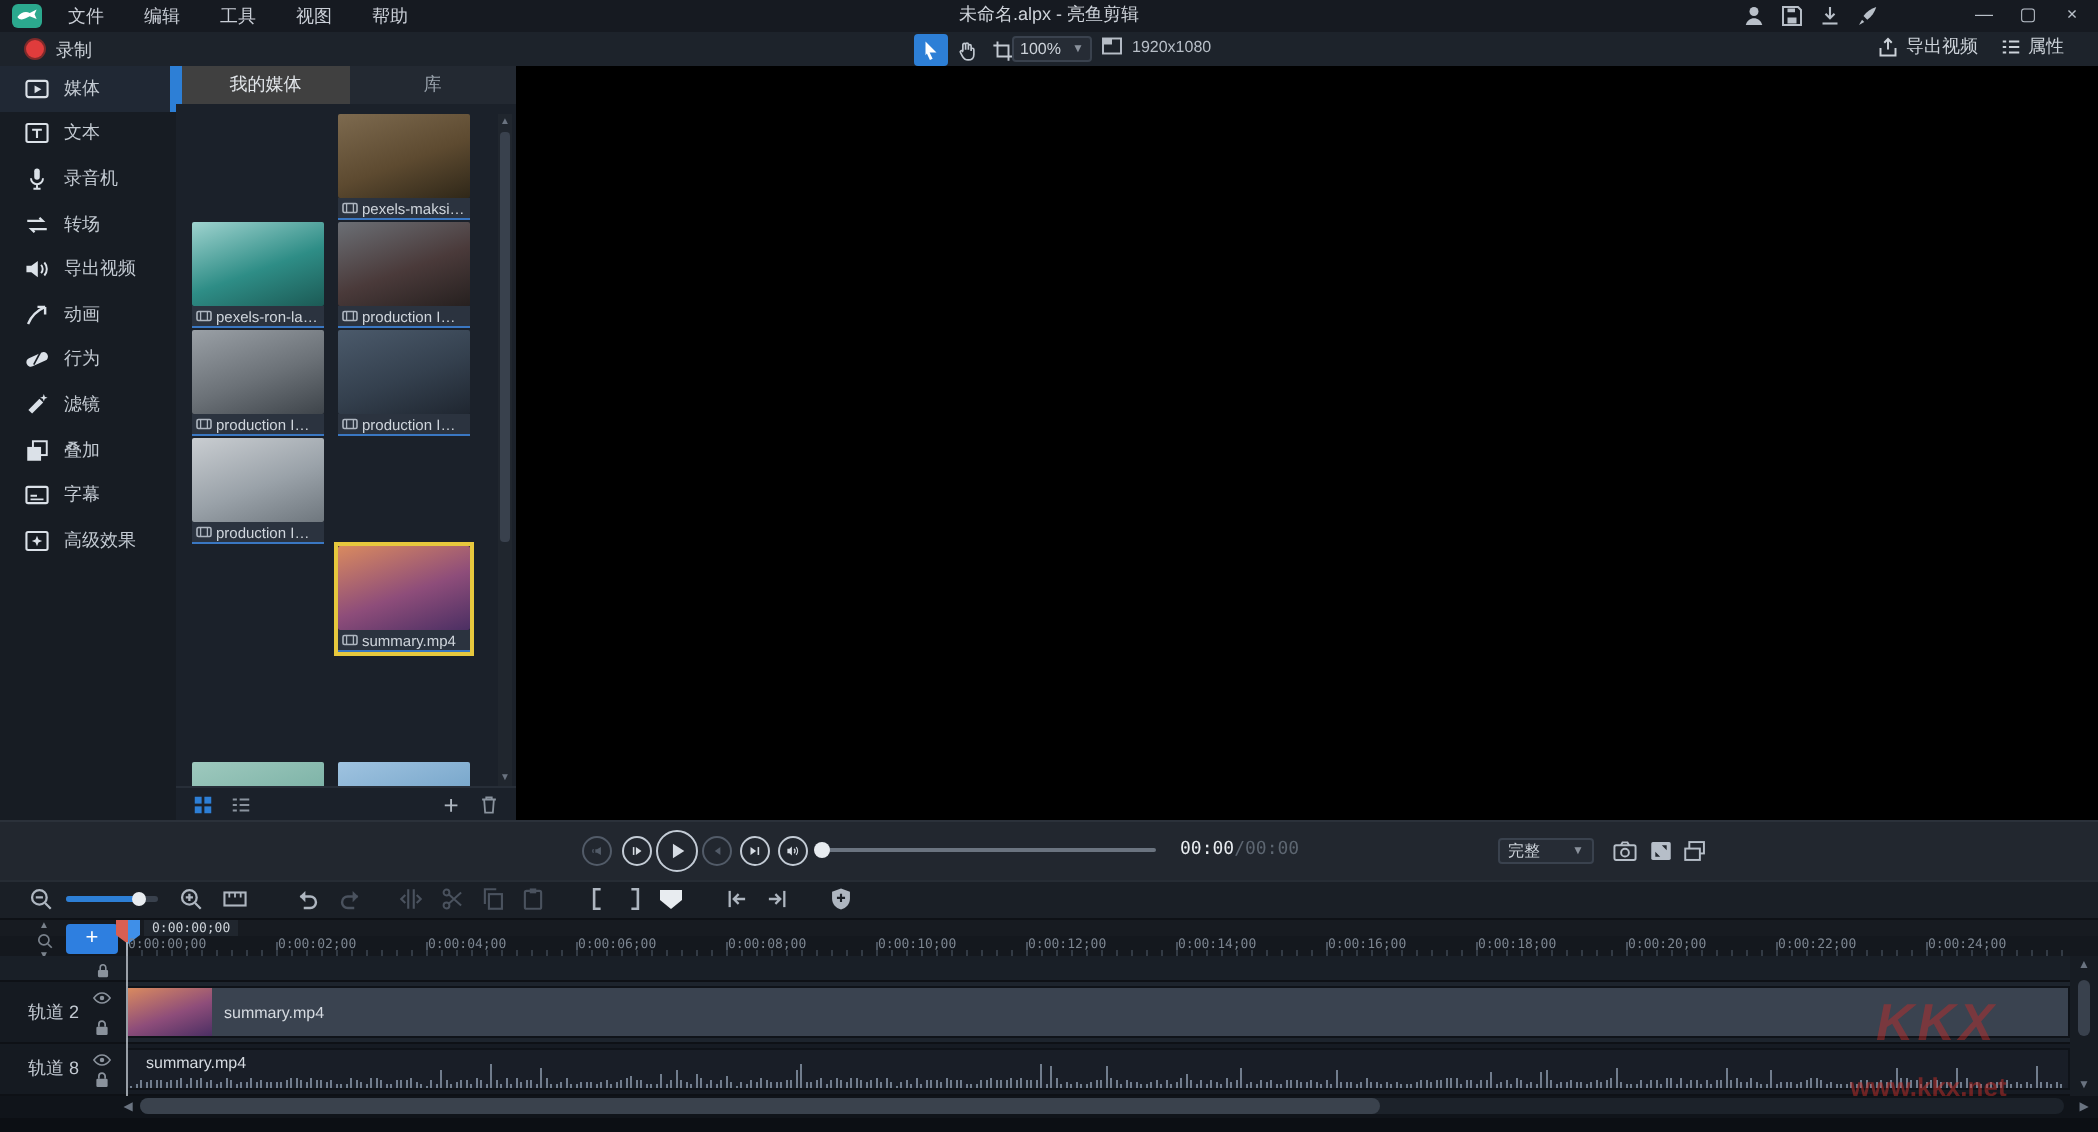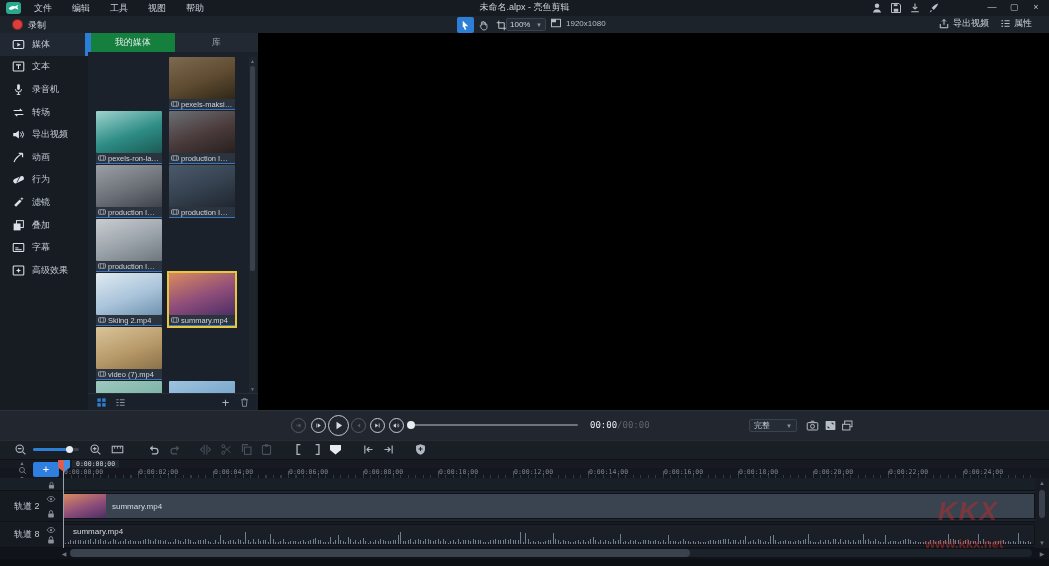--- a/index.html
+++ b/index.html
@@ -37,21 +37,21 @@
   .sb-item { height:22.6px; display:flex; align-items:center; padding-left:12px; gap:7px; position:relative; }
   .sb-item .sb-label { font-size:9px; color:#c3cad2; white-space:nowrap; }
   .sb-item.active { background:#202834; }
   .sb-item.active:after { content:""; position:absolute; right:0; top:0; width:3px; height:100%; background:#2d7fd6; }
   .sb-ic { width:13px; height:13px; color:#dbe1e8; }
 
   
   #media-panel { left:88px; top:33px; width:170px; height:377px; background:#1b212a; }
   #media-tabs { position:absolute; left:0; top:0; width:170px; height:19px; background:#232932; display:flex; border-left:3px solid #2d7fd6; }
   .media-tab { flex:1; text-align:center; font-size:9px; line-height:19px; color:#9aa3ad; }
-  .media-tab.active { background:#15803d; color:#e2e6ea; }
+  .media-tab.active { background:#404040; color:#e2e6ea; }
   #media-grid { position:absolute; left:8px; top:24px; width:146px; height:336px; overflow:hidden; }
   .m-item { position:absolute; width:66px; }
   .m-thumb { width:66px; height:42px; border-radius:1px; }
   .m-label { width:66px; height:11px; background:#2b333f; border-bottom:1px solid #3a77c2; display:flex; align-items:center; gap:2px; padding:0 2px; }
   .m-label span { font-size:7.5px; color:#cfd5dc; white-space:nowrap; overflow:hidden; text-overflow:ellipsis; }
   .m-item.selected { outline:2px solid #e7c83d; outline-offset:0; }
   .film-ic { width:8px; height:8px; color:#aeb6c0; flex:0 0 auto; }
   #media-scrollbar { position:absolute; left:161px; top:24px; width:7px; height:336px; background:#20262e; }
   #media-scroll-thumb { position:absolute; left:1px; top:9px; width:5px; height:205px; background:#39414d; border-radius:2px; }
   .scroll-arrow { position:absolute; left:0; width:7px; text-align:center; font-size:5px; color:#6a7380; }
@@ -393,48 +393,28 @@
         <div class="m-item" style="left: 0px; top: 162px;">
           <div class="m-thumb" style="background: linear-gradient(160deg, rgb(201, 205, 209) 0%, rgb(154, 162, 169) 55%, rgb(111, 119, 126) 100%);"></div>
           <div class="m-label">
             <svg class="film-ic" width="8" height="8" viewBox="0 0 16 16">
               <rect x="1" y="3.5" width="14" height="9" rx="1.5" fill="none" stroke="currentColor" stroke-width="1.6"></rect>
               <path d="M4.6 3.5v9M11.4 3.5v9" stroke="currentColor" stroke-width="1.3"></path>
             </svg>
             <span>production ID_...</span>
           </div>
         </div>
-        <div class="m-item" style="left: 0px; top: 216px;">
-          <div class="m-thumb" style="background: linear-gradient(160deg, rgb(223, 234, 242) 0%, rgb(170, 196, 218) 55%, rgb(111, 147, 176) 100%);"></div>
-          <div class="m-label">
-            <svg class="film-ic" width="8" height="8" viewBox="0 0 16 16">
-              <rect x="1" y="3.5" width="14" height="9" rx="1.5" fill="none" stroke="currentColor" stroke-width="1.6"></rect>
-              <path d="M4.6 3.5v9M11.4 3.5v9" stroke="currentColor" stroke-width="1.3"></path>
-            </svg>
-            <span>Skiing 2.mp4</span>
-          </div>
-        </div>
         <div class="m-item selected" style="left: 73px; top: 216px;">
           <div class="m-thumb" style="background: linear-gradient(160deg, rgb(217, 138, 95) 0%, rgb(142, 77, 122) 55%, rgb(75, 47, 99) 100%);"></div>
           <div class="m-label">
             <svg class="film-ic" width="8" height="8" viewBox="0 0 16 16">
               <rect x="1" y="3.5" width="14" height="9" rx="1.5" fill="none" stroke="currentColor" stroke-width="1.6"></rect>
               <path d="M4.6 3.5v9M11.4 3.5v9" stroke="currentColor" stroke-width="1.3"></path>
             </svg>
             <span>summary.mp4</span>
-          </div>
-        </div>
-        <div class="m-item" style="left: 0px; top: 270px;">
-          <div class="m-thumb" style="background: linear-gradient(160deg, rgb(217, 196, 154) 0%, rgb(184, 154, 106) 55%, rgb(138, 113, 72) 100%);"></div>
-          <div class="m-label">
-            <svg class="film-ic" width="8" height="8" viewBox="0 0 16 16">
-              <rect x="1" y="3.5" width="14" height="9" rx="1.5" fill="none" stroke="currentColor" stroke-width="1.6"></rect>
-              <path d="M4.6 3.5v9M11.4 3.5v9" stroke="currentColor" stroke-width="1.3"></path>
-            </svg>
-            <span>video (7).mp4</span>
           </div>
         </div>
         <div class="m-item" style="left: 0px; top: 324px;">
           <div class="m-thumb" style="background: linear-gradient(160deg, rgb(158, 201, 190) 0%, rgb(127, 180, 168) 55%, rgb(106, 160, 147) 100%);"></div>
         </div>
         <div class="m-item" style="left: 73px; top: 324px;">
           <div class="m-thumb" style="background: linear-gradient(160deg, rgb(159, 195, 224) 0%, rgb(122, 168, 204) 55%, rgb(92, 143, 184) 100%);"></div>
         </div>
       </div>
     <div id="media-scrollbar">

